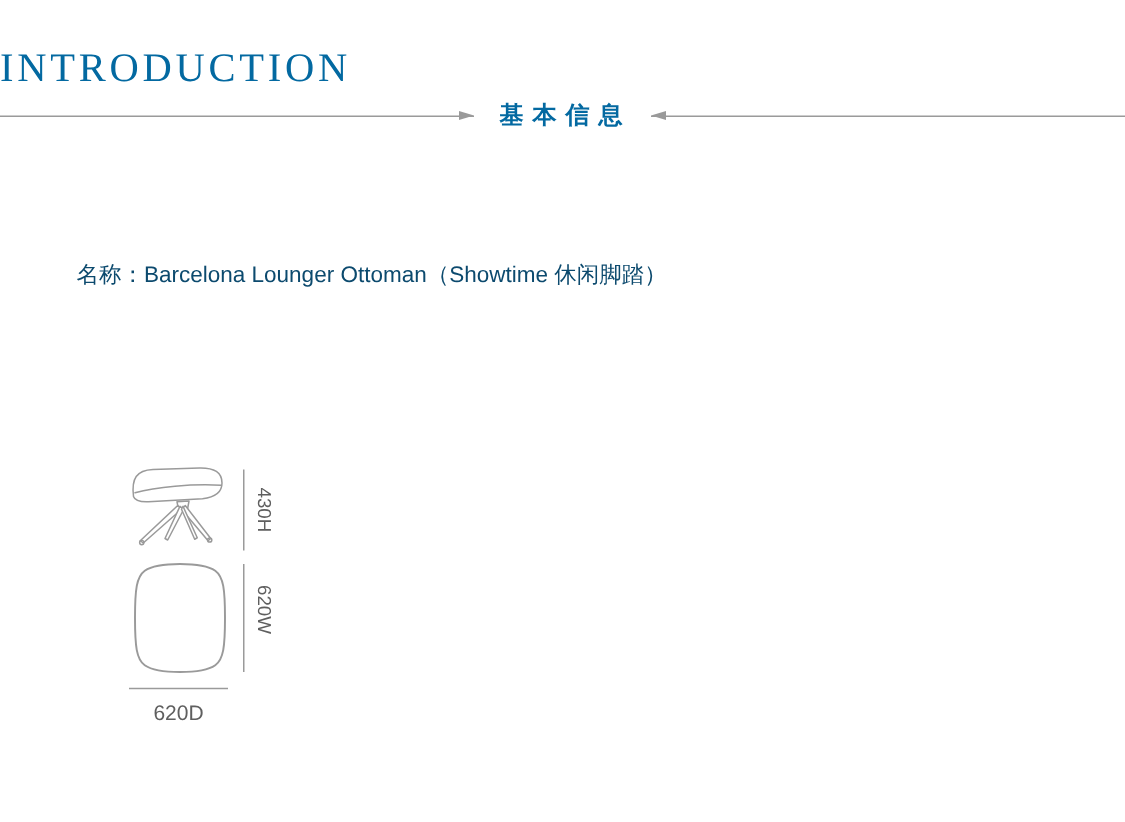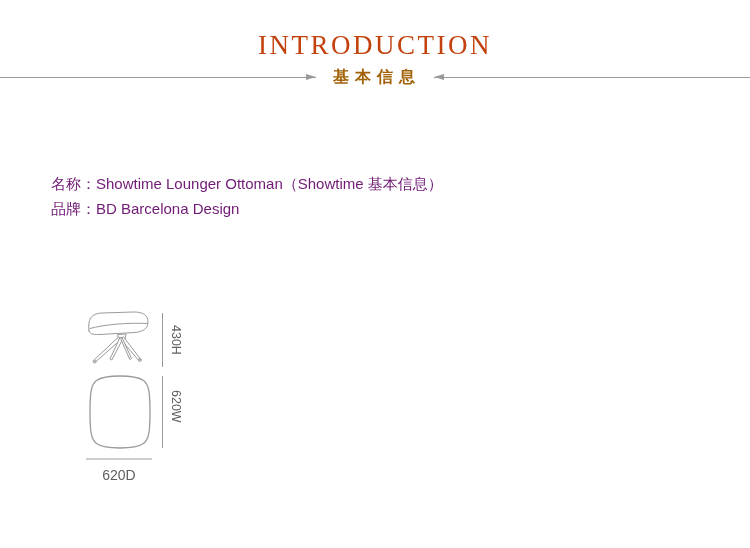--- a/index.html
+++ b/index.html
@@ -12,25 +12,24 @@
     overflow: hidden;
     font-family: "Liberation Sans", sans-serif;
   }
 
   
   .section-title {
     position: absolute;
     top: 30px;
     left: 0;
     width: 100%;
-    text-align: center;
     font-family: "Liberation Serif", serif;
     font-size: 27px;
     letter-spacing: 2.5px;
-    color: #c2410c;
+    color: #0369a1;
     font-weight: 400;
   }
   .subtitle-row {
     position: absolute;
     top: 66px;
     left: 0;
     width: 100%;
     height: 22px;
     display: flex;
     align-items: center;
@@ -49,36 +48,36 @@
     border-top: 3.5px solid transparent;
     border-bottom: 3.5px solid transparent;
   }
   .hline-left .arrowhead { right: 0; border-left: 10px solid #9a9a9a; }
   .hline-right .arrowhead { left: 0; border-right: 10px solid #9a9a9a; }
   .subtitle-text {
     margin: 0 13px 0 17px;
     font-size: 16px;
     font-weight: bold;
     letter-spacing: 6px;
-    color: #a16207;
+    color: #0369a1;
     white-space: nowrap;
   }
 
   
   .product-info {
     position: absolute;
     left: 51px;
     top: 172px;
     width: 660px;
     font-size: 15px;
     line-height: 24.6px;
     color: #595959;
   }
   .info-row { white-space: nowrap; }
-  .info-label, .info-value { color: #701a75; }
+  .info-label, .info-value { color: #0c4a6e; }
 
   
   .drawing {
     position: absolute;
     left: 80px;
     top: 303px;
   }
   .drawing text {
     font-family: "Liberation Sans", sans-serif;
   }
@@ -95,24 +94,21 @@
       <span class="arrowhead"></span>
     </div>
     <div class="subtitle-text">基本信息</div>
     <div class="hline hline-right">
       <span class="arrowhead"></span>
     </div>
   </div>
 
   <div class="product-info">
     <div class="info-row">
-      <span class="info-label">名称：</span><span class="info-value">Showtime Lounger Ottoman（Showtime 基本信息）</span>
-    </div>
-    <div class="info-row">
-      <span class="info-label">品牌：</span><span class="info-value">BD Barcelona Design</span>
+      <span class="info-label">名称：</span><span class="info-value">Barcelona Lounger Ottoman（Showtime 休闲脚踏）</span>
     </div>
   </div>
 
   <svg class="drawing" width="115" height="185" viewBox="0 0 115 185">
 
     <g stroke="#9a9a9a" stroke-width="1" fill="none" stroke-linejoin="round" stroke-linecap="round">
 
       <path d="M 9,28 C 7.5,16 11,10.5 22,10 L 53,9 C 63,8.8 68,12 68,19 C 68,25.5 63.5,28.5 55,29.5 L 19,31.5 C 12,31.8 9.8,30.5 9,28 Z"></path>
 
       <path d="M 10,25.5 C 24,21.5 48,19.5 67.5,20.5"></path>

